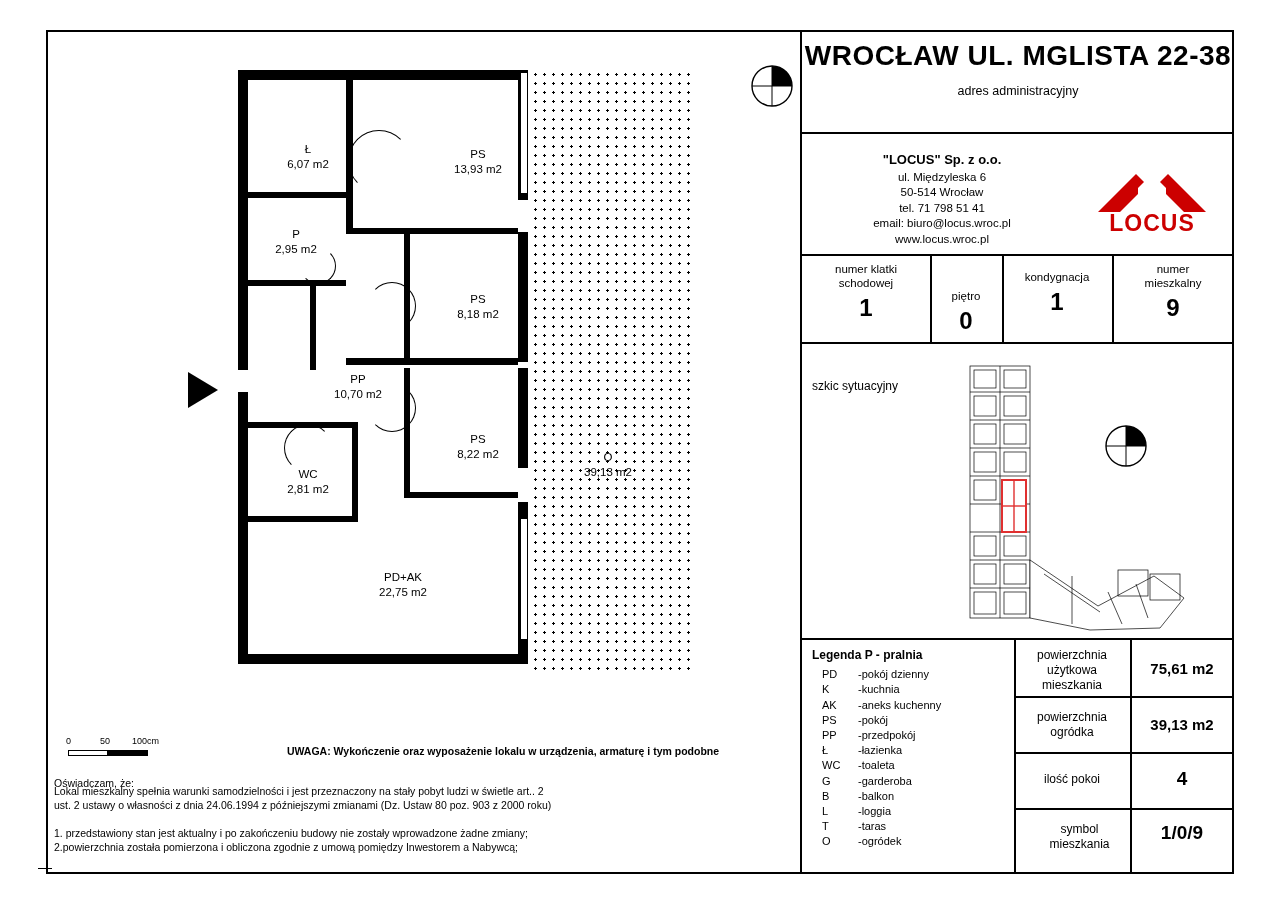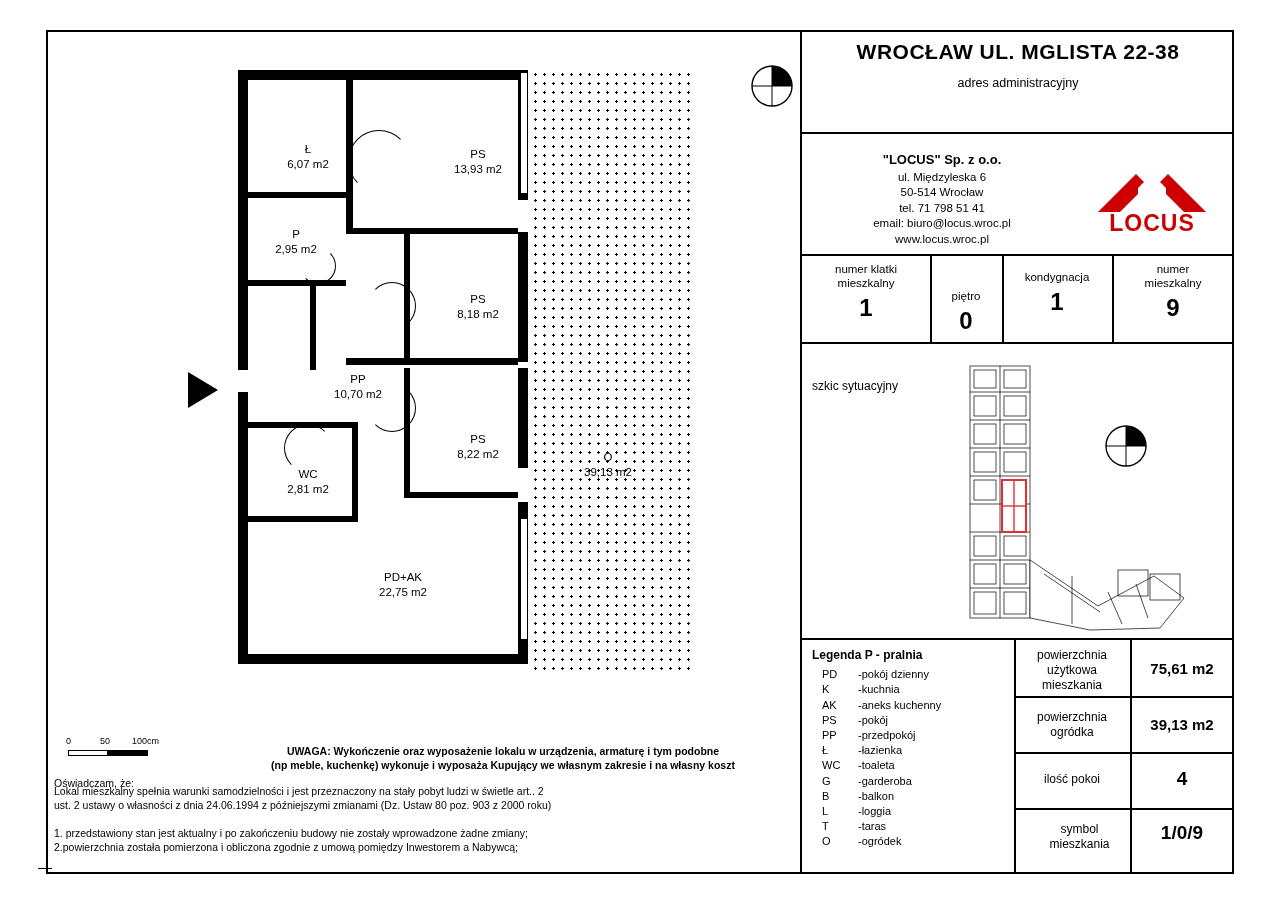--- a/index.html
+++ b/index.html
@@ -71,21 +71,21 @@
     height: 840px;
     border-left: 2px solid #000;
     box-sizing: border-box;
   }
   .hline { position: absolute; left: 0; width: 432px; height: 0; border-top: 2px solid #000; }
   .vline { position: absolute; width: 0; border-left: 2px solid #000; }
 
   .addr {
     position: absolute; left: 0; top: 8px; width: 432px; text-align: center;
   }
-  .addr .l1 { font-size: 21px; font-weight: bold; letter-spacing: 0.5px; }
+  .addr .l1 { font-size: 28px; font-weight: bold; letter-spacing: 0.5px; }
   .addr .l2 { font-size: 12.5px; margin-top: 12px; }
   .addr .l3 { font-size: 16px; font-weight: bold; margin-top: 4px; letter-spacing: 0.3px; }
 
   .company {
     position: absolute; left: 10px; top: 120px; width: 260px; text-align: center;
     font-size: 11.5px; line-height: 15.5px;
   }
   .company .name { font-weight: bold; font-size: 13px; margin-bottom: 2px; }
 
   .logo { position: absolute; left: 290px; top: 138px; width: 120px; height: 74px; }
@@ -211,21 +211,20 @@
 
     <div class="scalebar" style="left:20px; top:710px; width:130px; height:30px;">
       <div class="bar" style="left:0; top:8px; width:40px; background:#fff;"></div>
       <div class="bar" style="left:40px; top:8px; width:40px; background:#000;"></div>
       <div class="tick" style="left:-2px; top:-6px;">0</div>
       <div class="tick" style="left:32px; top:-6px;">50</div>
       <div class="tick" style="left:64px; top:-6px;">100cm</div>
     </div>
 
     <div class="note bold" style="left:200px; top:712px; width:510px;">UWAGA: Wykończenie oraz wyposażenie lokalu w urządzenia, armaturę i tym podobne</div>
-    <div class="note bold" style="left:200px; top:726px; width:510px;">(np meble, kuchenkę) wykonuje i wyposaża Kupujący we własnym zakresie i na własny koszt</div>
 
     <div class="note" style="left:6px; top:752px; width:740px;">Lokal mieszkalny spełnia warunki samodzielności i jest przeznaczony na stały pobyt ludzi w świetle art.. 2</div>
     <div class="note" style="left:6px; top:766px; width:740px;">ust. 2 ustawy o własności z dnia 24.06.1994  z późniejszymi zmianami (Dz. Ustaw 80 poz. 903 z 2000 roku)</div>
     <div class="note" style="left:6px; top:744px; width:740px;">Oświadczam, że:</div>
     <div class="note" style="left:6px; top:794px; width:740px;">1. przedstawiony stan jest aktualny i po zakończeniu budowy nie zostały wprowadzone żadne zmiany;</div>
     <div class="note" style="left:6px; top:808px; width:740px;">2.powierzchnia została pomierzona i obliczona zgodnie z umową pomiędzy Inwestorem a Nabywcą;</div>
   </div>
 
   <div class="titleblock">
 
@@ -250,21 +249,21 @@
         <path d="M46 18 L60 4 L74 18 L74 40 L46 40 Z" fill="#ffffff" stroke="#cc0000" stroke-width="0"></path>
         <path d="M44 4 L60 20 L76 4" fill="none" stroke="#ffffff" stroke-width="0"></path>
       </svg>
       <div class="word">LOCUS</div>
     </div>
 
     <div class="hline" style="top:222px;"></div>
 
     <div class="hdrcell" style="left:0; top:230px; width:128px;">
       <div class="cap" style="white-space:pre-line;">numer klatki
-mieszkalny</div>
+schodowej</div>
       <div class="val">1</div>
     </div>
     <div class="hdrcell" style="left:128px; top:238px; width:72px;margin-top:19px;">
       <div class="cap">piętro</div>
       <div class="val">0</div>
     </div>
     <div class="hdrcell" style="left:200px; top:238px; width:110px;">
       <div class="cap">kondygnacja</div>
       <div class="val">1</div>
     </div>

